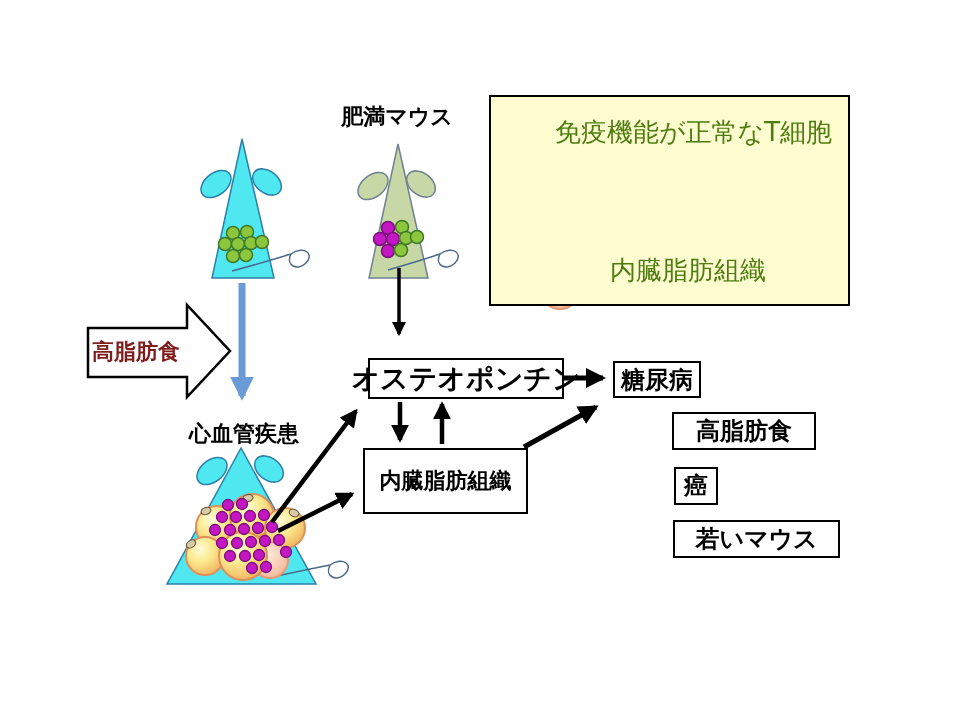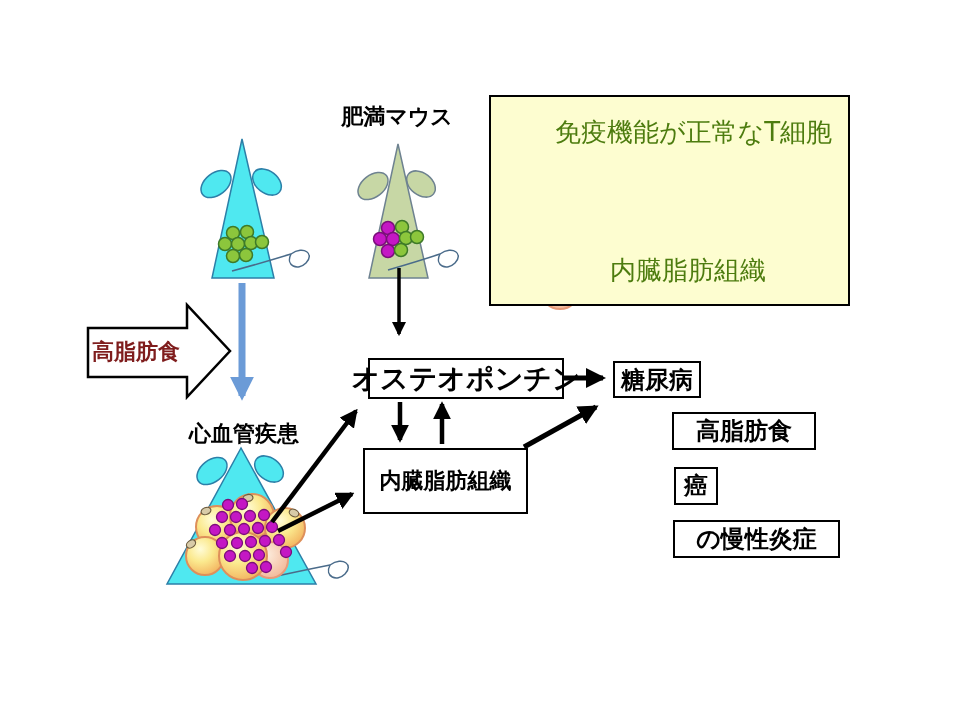--- a/index.html
+++ b/index.html
@@ -193,15 +193,15 @@
 
   <div class="box inflam-box" style="left:363px;top:448px;width:165px;height:66px;">
     <div>
       <div>内臓脂肪組織</div>
     </div>
   </div>
 
   <div class="box" style="left:613px;top:361px;width:88px;height:37px;font-size:24px;">糖尿病</div>
   <div class="box" style="left:672px;top:412px;width:144px;height:38px;font-size:24px;">高脂肪食</div>
   <div class="box" style="left:674px;top:467px;width:44px;height:38px;font-size:24px;">癌</div>
-  <div class="box" style="left:673px;top:520px;width:167px;height:38px;font-size:24px;">の慢性炎症</div>
+  <div class="box" style="left:673px;top:520px;width:167px;height:38px;font-size:24px;">若いマウス</div>
 
 </div>
 
 </body></html>

